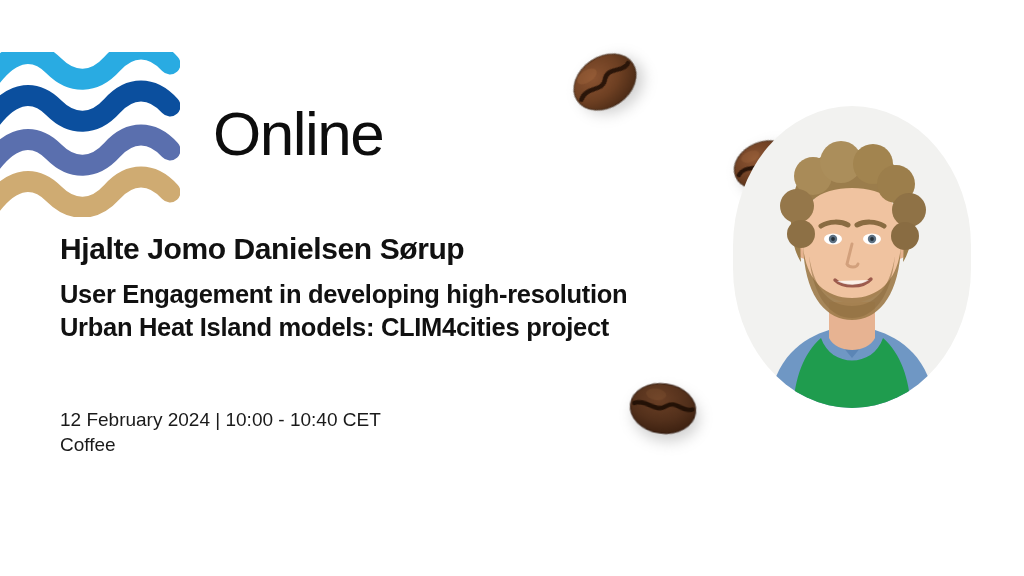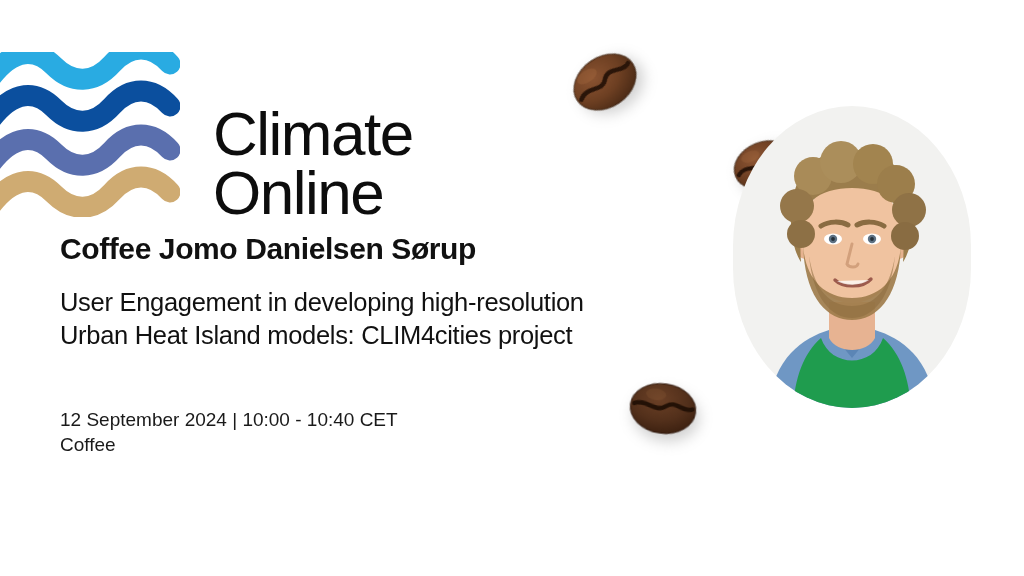--- a/index.html
+++ b/index.html
@@ -53,24 +53,24 @@
     font-size: 30px;
     font-weight: 700;
     letter-spacing: -0.4px;
     color: #111111;
     white-space: nowrap;
   }
 
   .talk-title {
     position: absolute;
     left: 60px;
-    top: 286px;
+    top: 278px;
     width: 575px;
     font-size: 25.5px;
-    font-weight: 400;
+    font-weight: 700;
     line-height: 1.29;
     letter-spacing: -0.3px;
     color: #111111;
   }
 
   .event-meta {
     position: absolute;
     left: 60px;
     top: 407px;
     width: 470px;
@@ -128,30 +128,29 @@
       <g fill="none" stroke-linecap="round">
         <path d="M-6 24 C 16 -4, 38 -4, 56 14 C 74 32, 96 32, 114 12 C 132 -8, 154 -8, 172 12" stroke="#29abe2" stroke-width="21"></path>
         <path d="M-6 66 C 16 38, 38 38, 56 56 C 74 74, 96 74, 114 54 C 132 34, 154 34, 172 54" stroke="#0b4f9e" stroke-width="21"></path>
         <path d="M-6 110 C 16 82, 38 82, 56 100 C 74 118, 96 118, 114 98 C 132 78, 154 78, 172 98" stroke="#5a6fae" stroke-width="21"></path>
         <path d="M-6 152 C 16 124, 38 124, 56 142 C 74 160, 96 160, 114 140 C 132 120, 154 120, 172 140" stroke="#cfab72" stroke-width="21"></path>
       </g>
     </svg>
   </div>
 
   <h1 class="headline">
-    <span class="hl-line">Climate</span>
     <span class="hl-line">Online</span>
   </h1>
 
-  <div class="speaker-name">Coffee Jomo Danielsen Sørup</div>
+  <div class="speaker-name">Hjalte Jomo Danielsen Sørup</div>
 
   <div class="talk-title">User Engagement in developing high-resolution Urban Heat Island models: CLIM4cities project</div>
 
   <div class="event-meta">
-    <span class="meta-line">12 September 2024 | 10:00 - 10:40 CET</span>
+    <span class="meta-line">12 February 2024 | 10:00 - 10:40 CET</span>
     <span class="meta-line">Coffee</span>
   </div>
 
   <div class="bean bean-1">
     <svg viewBox="0 0 100 100" width="100%" height="100%" aria-hidden="true">
       <defs>
         <radialGradient id="bg1" cx="38%" cy="30%" r="78%">
           <stop offset="0%" stop-color="#8a5331"></stop>
           <stop offset="55%" stop-color="#6d3f22"></stop>
           <stop offset="100%" stop-color="#472814"></stop>

